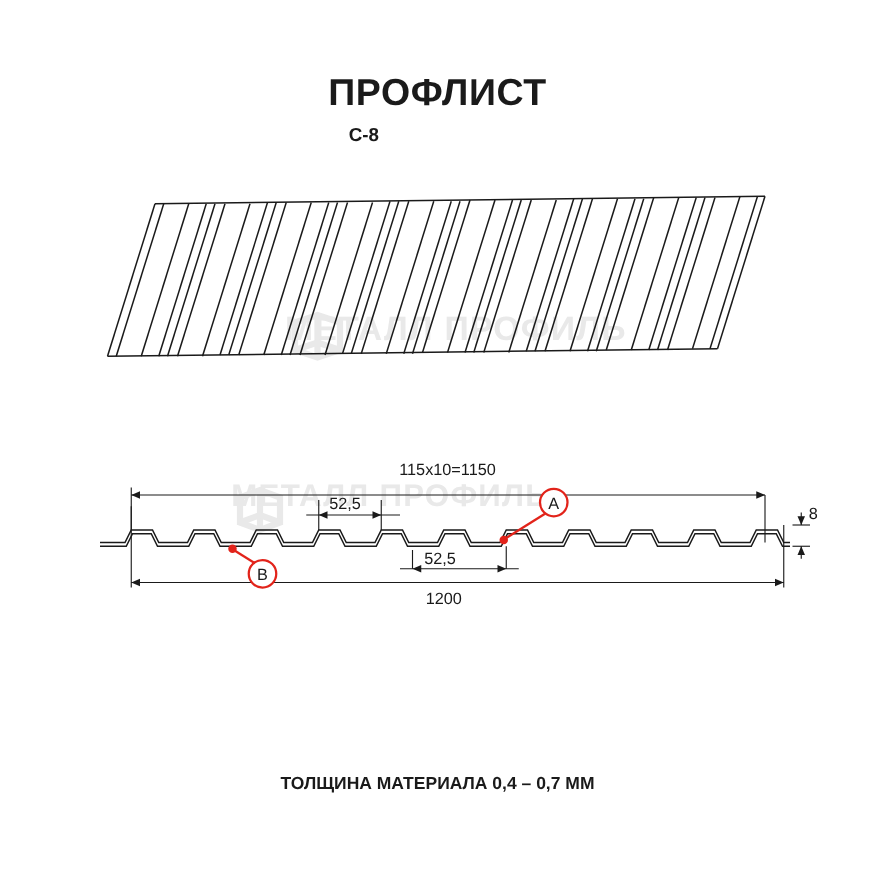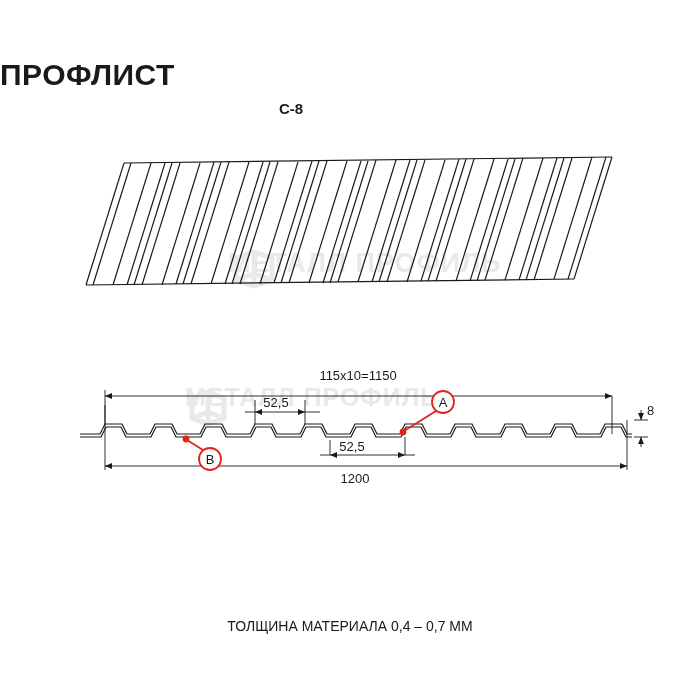--- a/index.html
+++ b/index.html
@@ -17,20 +17,21 @@
   }
   .page {
     position: absolute;
     inset: 0;
   }
   .title {
     position: absolute;
     top: 58px;
     left: 0;
     width: 700px;
+    text-align: center;
     font-size: 30px;
     font-weight: bold;
     letter-spacing: 0.5px;
     color: #1a1a1a;
   }
   .subtitle {
     position: absolute;
     top: 100px;
     left: 0;
     width: 582px;
@@ -39,21 +40,21 @@
     font-weight: bold;
     color: #1a1a1a;
   }
   .footnote {
     position: absolute;
     top: 618px;
     left: 0;
     width: 700px;
     text-align: center;
     font-size: 14px;
-    font-weight: normal;
+    font-weight: bold;
     color: #1a1a1a;
   }
   .drawing {
     position: absolute;
     top: 0;
     left: 0;
   }
   .wm {
     position: absolute;
     pointer-events: none;

